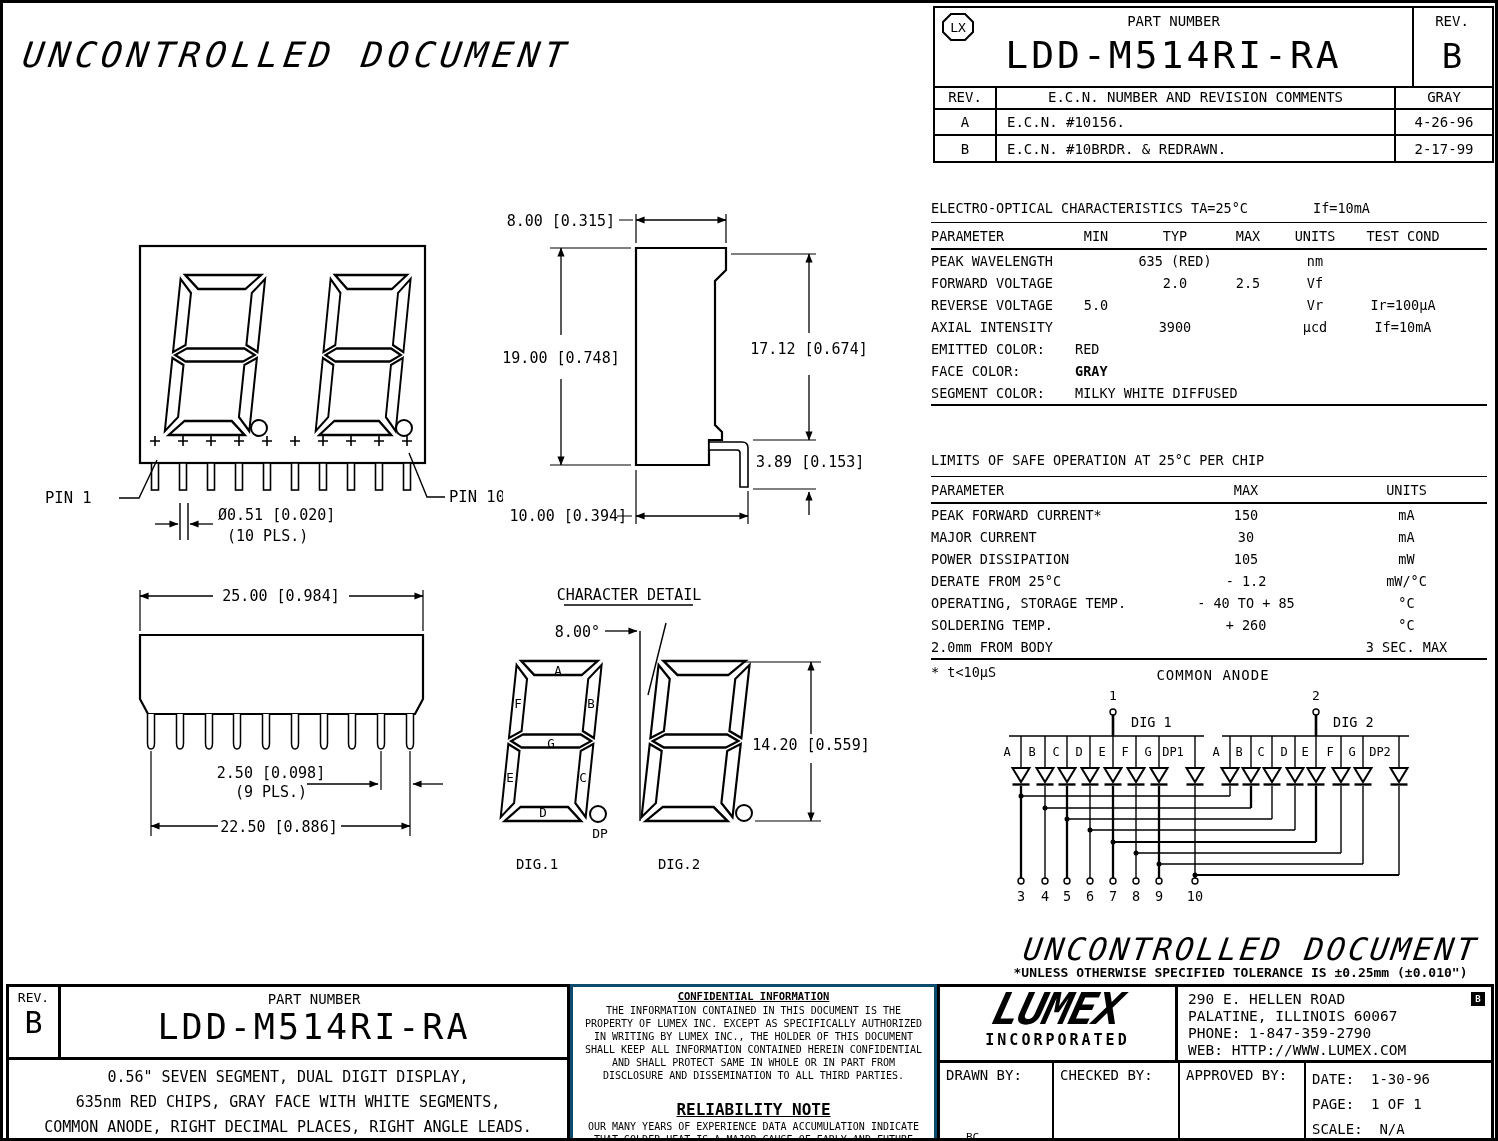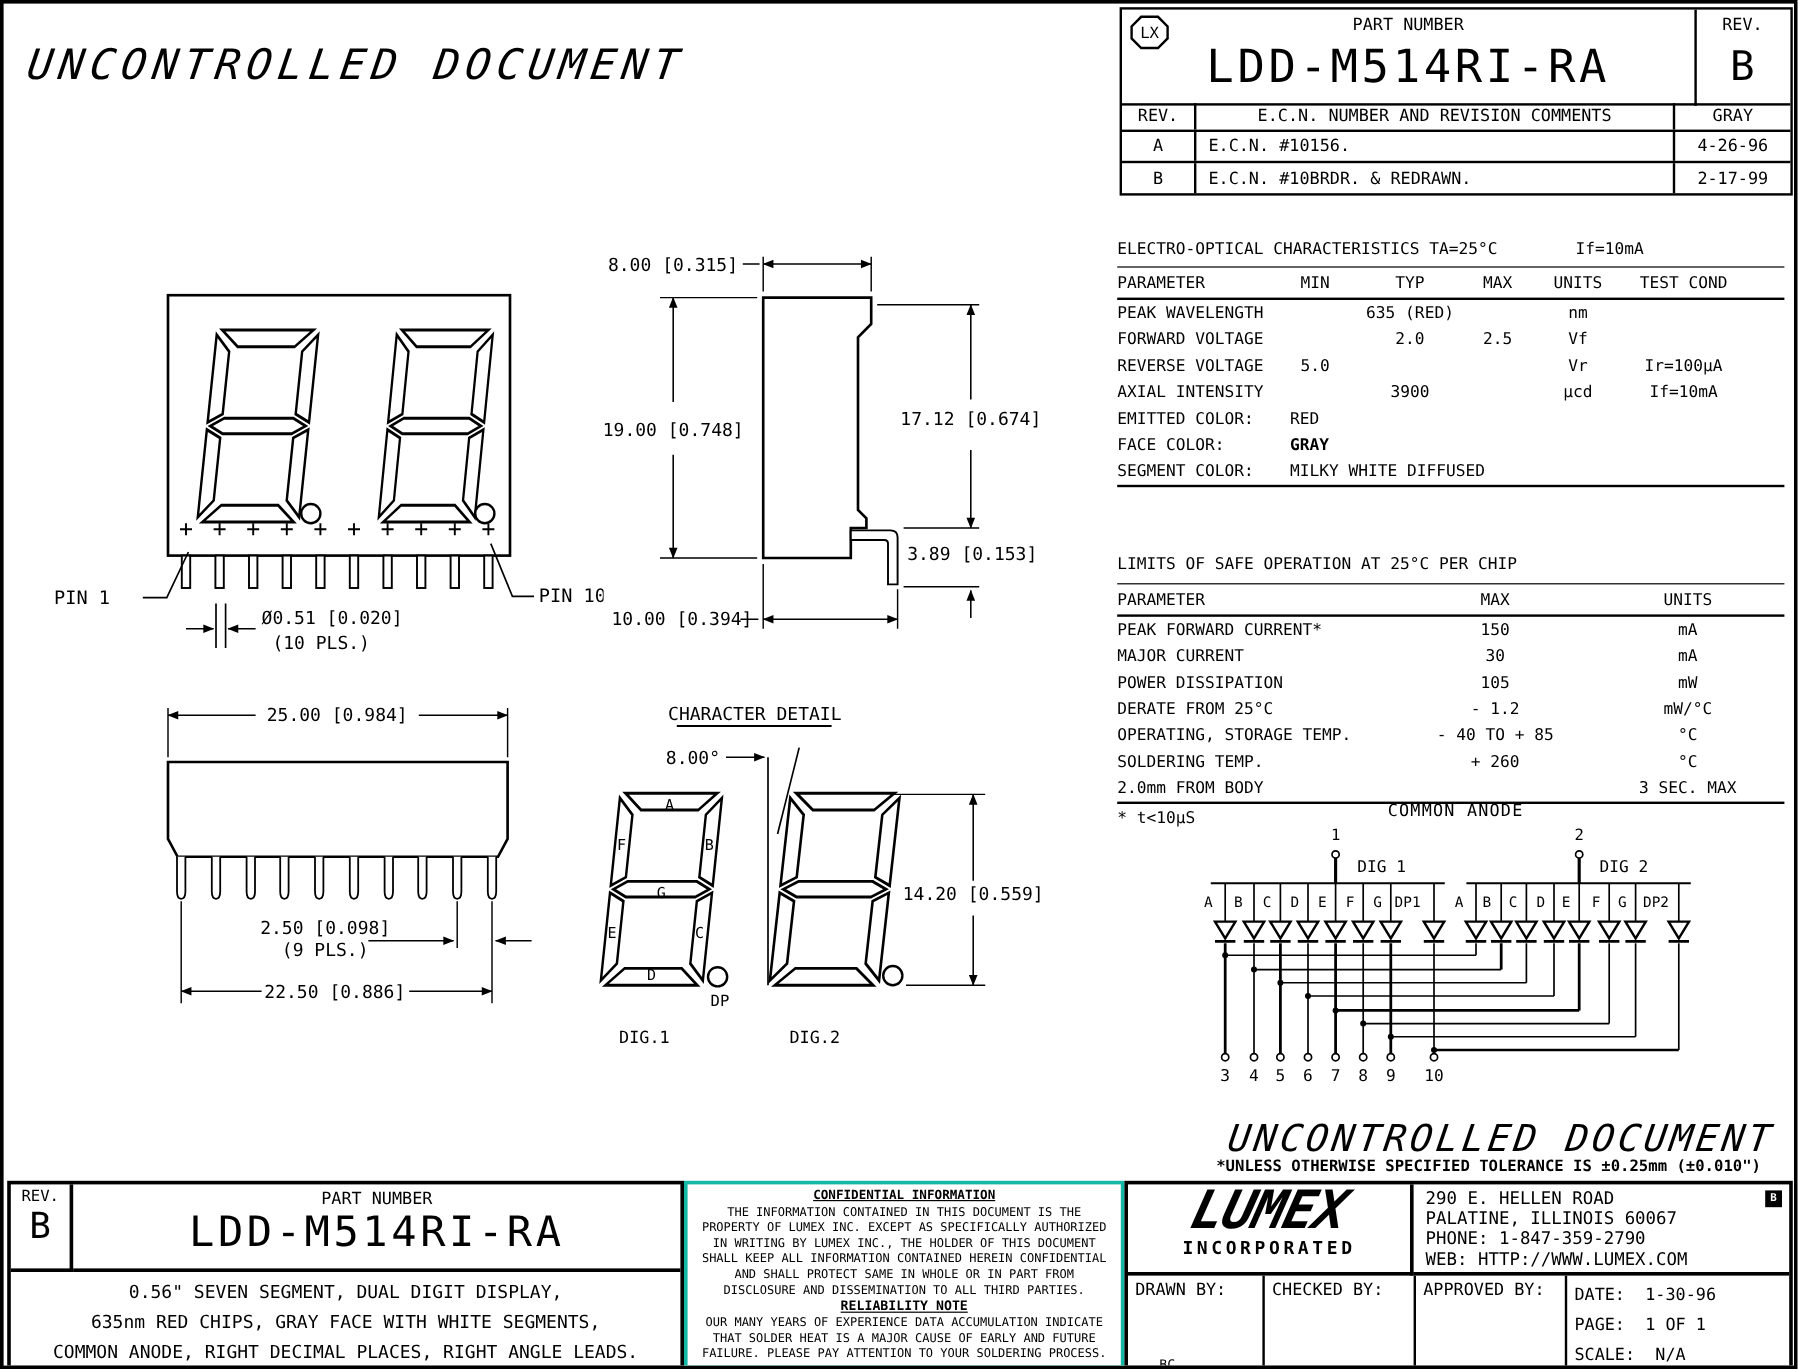--- a/index.html
+++ b/index.html
@@ -18,21 +18,21 @@
   .tb-row>div:last-child{border-right:none;}
   .tb-row .lft{justify-content:flex-start;padding-left:10px;}
   
   .eo-row{display:grid;grid-template-columns:130px 70px 88px 58px 76px 100px 34px;height:22px;align-items:center;font-size:13.5px;}
   .eo-span{display:grid;grid-template-columns:130px 1fr;height:22px;align-items:center;font-size:13.5px;}
   .lim-row{display:grid;grid-template-columns:235px 160px 161px;height:22px;align-items:center;font-size:13.5px;}
   .c{text-align:center;} .l{text-align:left;}
   .thin{border-bottom:1.5px solid #000;} .thick{border-bottom:2.5px solid #000;}
   
   .fl{left:3px;top:981px;width:564px;height:157px;border:3px solid #000;box-sizing:border-box;}
-  .conf{left:567px;top:981px;width:367px;height:157px;border:3px solid #14b8a6;box-sizing:border-box;
+  .conf{left:567px;top:981px;width:367px;height:157px;border:3px solid #0c4a6e;box-sizing:border-box;
         font-size:10px;line-height:1.3;text-align:center;padding:3px 6px;}
   .comp{left:934px;top:981px;width:557px;height:157px;border:3px solid #000;box-sizing:border-box;}
   .u{text-decoration:underline;font-weight:bold;}
   .signgrid{position:absolute;left:0;top:76px;right:0;bottom:0;display:grid;grid-template-columns:114px 126px 126px 1fr;}
   .signgrid>div{border-right:2px solid #000;font-size:14px;padding:4px 6px;box-sizing:border-box;position:relative;}
   .signgrid>div:last-child{border-right:none;}
   .badge{position:absolute;right:6px;top:5px;width:14px;height:14px;background:#000;color:#fff;
          font-size:9px;display:flex;align-items:center;justify-content:center;font-weight:bold;}
   .lumex{font-style:italic;font-weight:900;font-size:44px;letter-spacing:-1px;transform:skewX(-14deg);line-height:44px;text-align:center;}
   .inc{font-weight:bold;font-size:15px;letter-spacing:3px;text-align:center;}
@@ -262,21 +262,21 @@
     <div class="eo-span">
       <div class="l">FACE COLOR:</div>
       <div class="l" style="padding-left:14px;font-weight:bold;">GRAY</div>
     </div>
     <div class="eo-span thick">
       <div class="l">SEGMENT COLOR:</div>
       <div class="l" style="padding-left:14px;">MILKY WHITE DIFFUSED</div>
     </div>
   </div>
 
-  <div class="abs" style="left:928px;top:459px;width:556px;">
+  <div class="abs" style="left:928px;top:449px;width:556px;">
     <div class="thin" style="height:24px;font-size:13.5px;">LIMITS OF SAFE OPERATION AT 25°C PER CHIP</div>
     <div class="lim-row thick" style="height:25px;">
       <div class="l">PARAMETER</div>
       <div class="c">MAX</div>
       <div class="c">UNITS</div>
     </div>
     <div class="lim-row">
       <div class="l">PEAK FORWARD CURRENT*</div>
       <div class="c">150</div>
       <div class="c">mA</div>
@@ -441,21 +441,21 @@
     <div class="abs" style="left:0;top:73px;right:0;bottom:0;text-align:center;font-size:15px;line-height:25px;padding-top:5px;">
       <div>0.56" SEVEN SEGMENT, DUAL DIGIT DISPLAY,</div>
       <div>635nm RED CHIPS, GRAY FACE WITH WHITE SEGMENTS,</div>
       <div>COMMON ANODE, RIGHT DECIMAL PLACES, RIGHT ANGLE LEADS.</div>
     </div>
   </div>
 
   <div class="abs conf">
     <div class="u" style="font-size:10.5px;">CONFIDENTIAL INFORMATION</div>
     <div>THE INFORMATION CONTAINED IN THIS DOCUMENT IS THE PROPERTY OF LUMEX INC.  EXCEPT AS SPECIFICALLY AUTHORIZED IN WRITING BY LUMEX INC., THE HOLDER OF THIS DOCUMENT SHALL KEEP ALL INFORMATION CONTAINED HEREIN CONFIDENTIAL AND SHALL PROTECT SAME IN WHOLE OR IN PART FROM DISCLOSURE AND DISSEMINATION TO ALL THIRD PARTIES.</div>
-    <div class="u" style="font-size:11px;margin-top:0;">RELIABILITY NOTE</div>
+    <div class="u" style="font-size:16px;margin-top:18px;">RELIABILITY NOTE</div>
     <div>OUR MANY YEARS OF EXPERIENCE DATA ACCUMULATION INDICATE THAT SOLDER HEAT IS A MAJOR CAUSE OF EARLY AND FUTURE FAILURE.  PLEASE PAY ATTENTION TO YOUR SOLDERING PROCESS.</div>
   </div>
 
   <div class="abs comp">
     <div class="abs" style="left:0;top:0;width:238px;height:76px;border-right:3px solid #000;border-bottom:3px solid #000;box-sizing:border-box;">
       <div class="lumex">LUMEX</div>
       <div class="inc">INCORPORATED</div>
     </div>
     <div class="abs" style="left:238px;top:0;right:0;height:76px;border-bottom:3px solid #000;box-sizing:border-box;padding:4px 10px;font-size:14.5px;line-height:17px;">
       <div class="badge">B</div>

